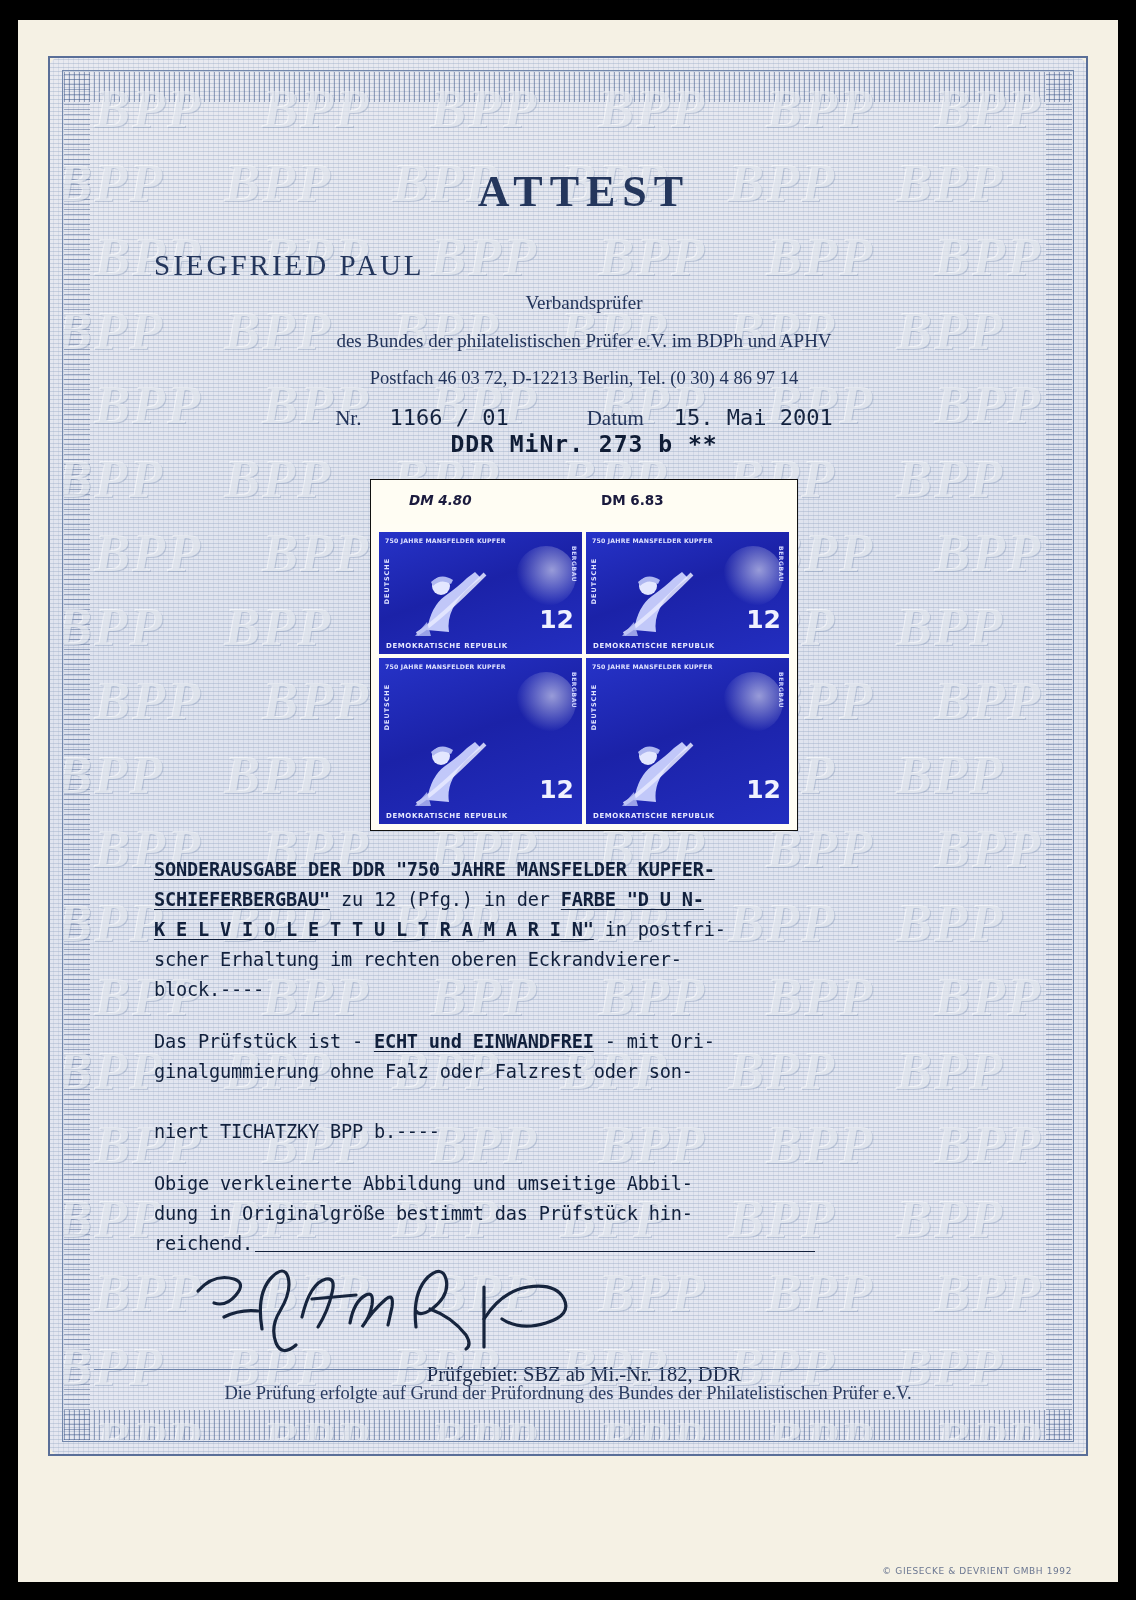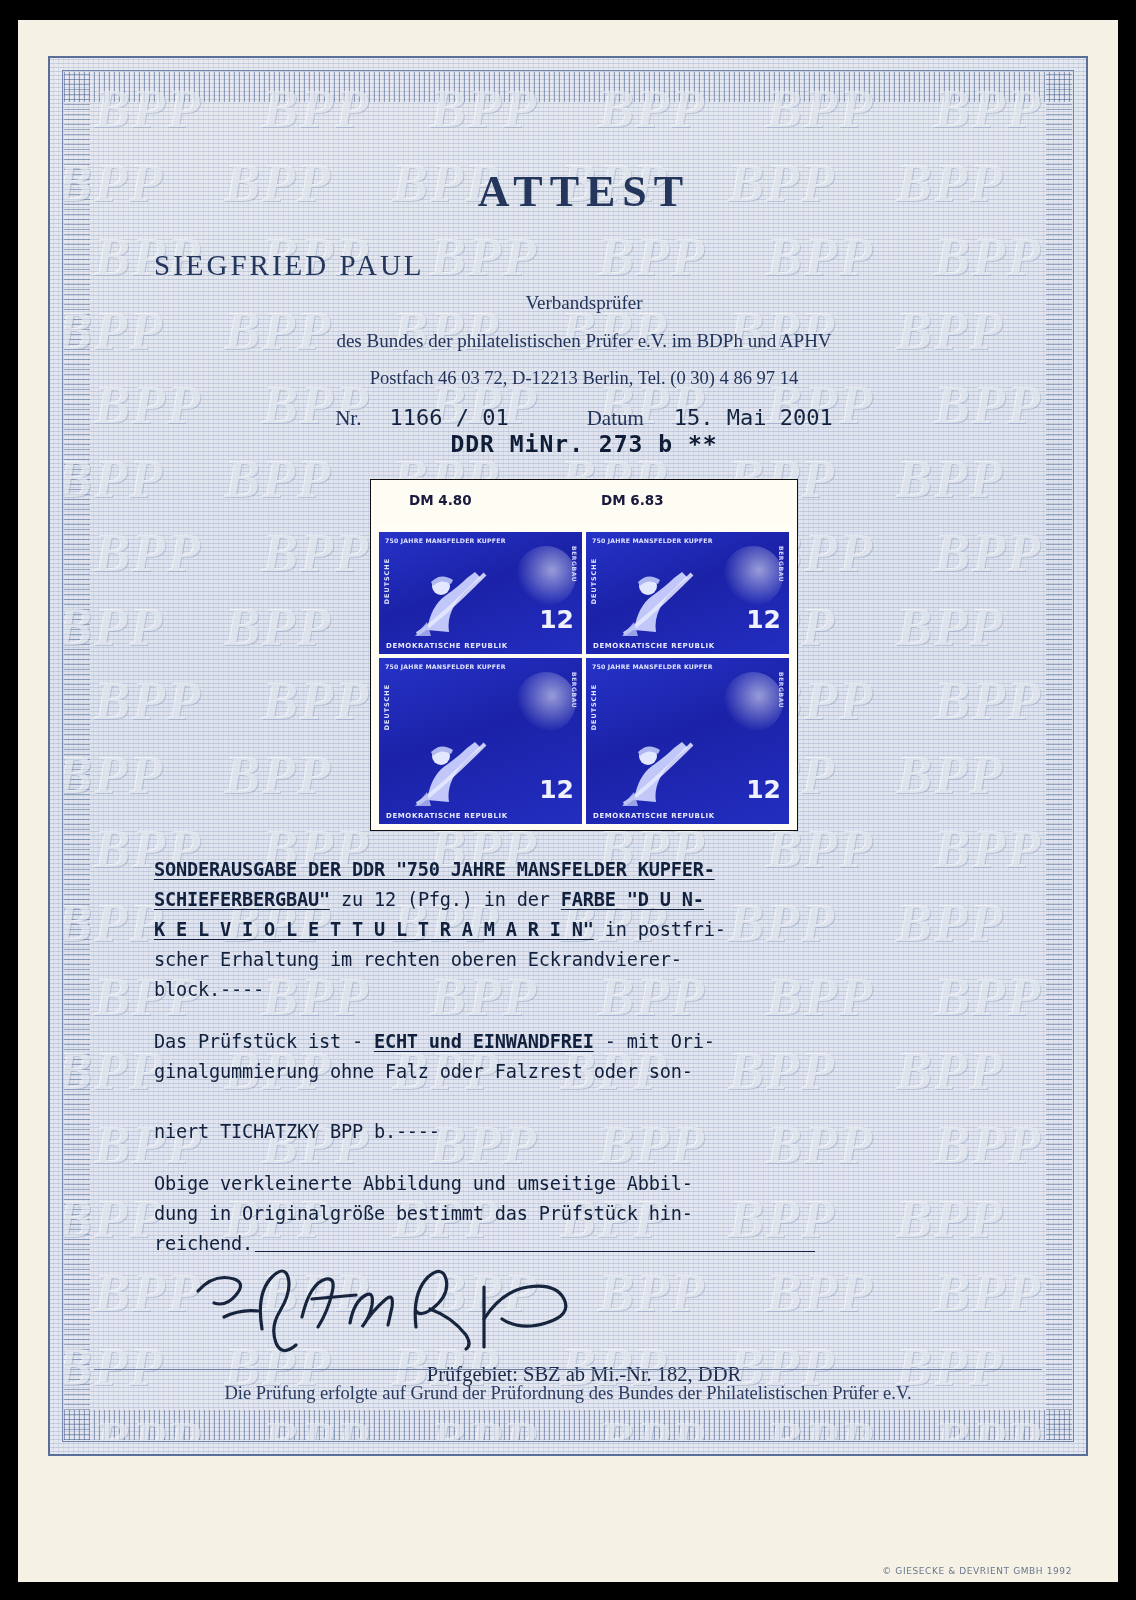--- a/index.html
+++ b/index.html
@@ -22,20 +22,21 @@
 
   
   .panel {
     position: absolute;
     left: 30px; top: 36px;
     width: 1040px; height: 1400px;
     background:
       repeating-linear-gradient(0deg, rgba(150,168,196,0.40) 0px, rgba(150,168,196,0.40) 1px, rgba(255,255,255,0) 1px, rgba(255,255,255,0) 4px),
       repeating-linear-gradient(90deg, rgba(150,168,196,0.22) 0px, rgba(150,168,196,0.22) 1px, rgba(255,255,255,0) 1px, rgba(255,255,255,0) 5px),
       linear-gradient(170deg, #e9eaf0 0%, #dfe3ee 40%, #e6e8f1 100%);
+    border-radius: 15px;
   }
   .panel-border-outer {
     position: absolute; inset: 0;
     border: 2px solid #5a6f98;
   }
   .panel-border-inner {
     position: absolute; inset: 14px;
     border: 1px solid #7287ab;
   }
   .wave-band {
@@ -162,21 +163,21 @@
   }
   .dm-label {
     position: absolute;
     top: 12px;
     font-family: "DejaVu Sans", sans-serif;
     font-weight: bold;
     font-size: 13.5px;
     color: #1a1a3d;
     z-index: 3;
   }
-  .dm-label.a { left: 38px; }
+  .dm-label.a { left: 38px; font-style: italic; }
   .dm-label.b { left: 230px; }
 
   .stamp {
     position: relative;
     margin: 2px;
     background: linear-gradient(160deg, #2633c8 0%, #1b22a8 45%, #232ec0 100%);
     overflow: hidden;
   }
   .stamp.r1 { margin-top: 46px; }
   .st-top {

